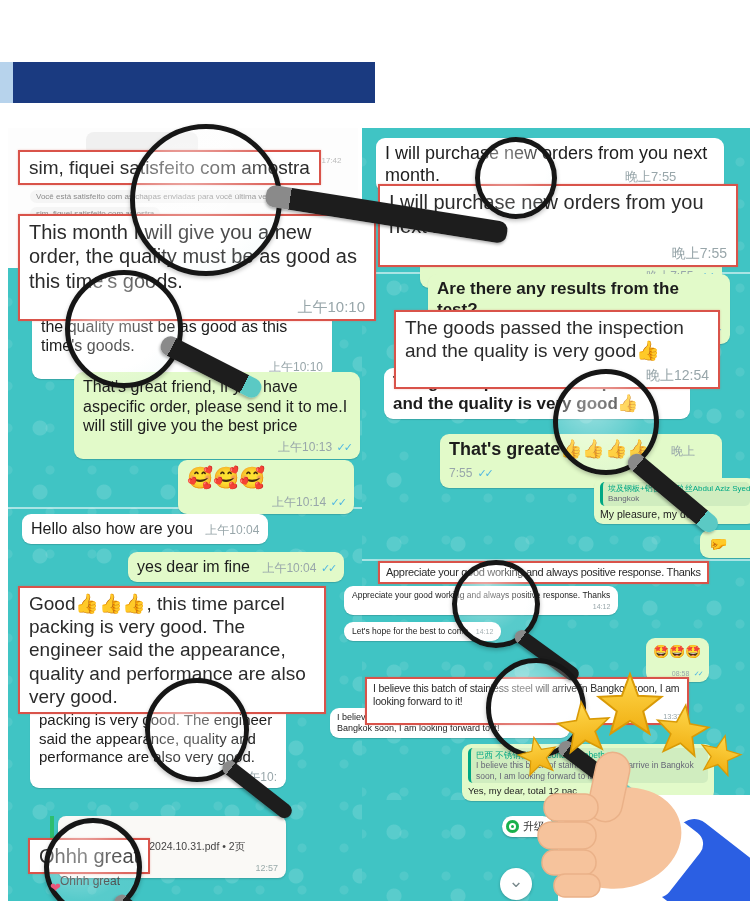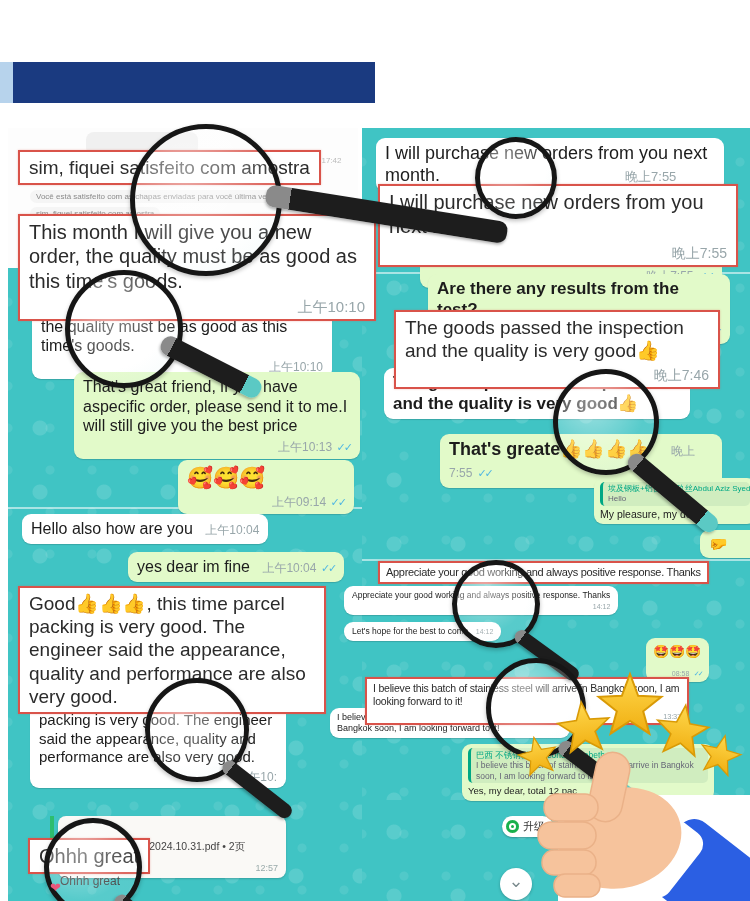--- a/index.html
+++ b/index.html
@@ -82,21 +82,21 @@
     <span class="trow"><span class="time" style="font-size:12px;">上午10:10</span></span>
   </div>
 
   <div class="bubble bg" style="left:74px;top:372px;width:268px;font-size:16px;z-index:2;">
     <span>That's great friend, if you have aspecific order, please send it to me.I will still give you the best price</span>
     <span class="trow"><span class="time" style="font-size:12px;text-align:right;">上午10:13</span> <span class="ticks" style="font-size:11px;">✓✓</span></span>
   </div>
 
   <div class="bubble bg" style="left:178px;top:460px;width:158px;z-index:2;">
     <span style="font-size:21px;">🥰🥰🥰</span>
-    <span class="trow"><span class="time" style="font-size:12px;">上午09:14</span> <span class="ticks" style="font-size:11px;">✓✓</span></span>
+    <span class="trow"><span class="time" style="font-size:12px;">上午10:14</span> <span class="ticks" style="font-size:11px;">✓✓</span></span>
   </div>
 
   <div class="bubble bw" style="left:22px;top:514px;white-space:nowrap;font-size:16px;z-index:2;">
     <span>Hello also how are you</span>
     <span class="time" style="font-size:12px;margin-left:8px;">上午10:04</span>
   </div>
 
   <div class="bubble bg" style="left:128px;top:552px;white-space:nowrap;font-size:16px;z-index:2;">
     <span>yes dear im fine</span>
     <span class="time" style="font-size:12px;margin-left:8px;">上午10:04</span>
@@ -143,37 +143,37 @@
     <span class="trow"><span class="time" style="font-size:12px;">晚上7:55</span> <span class="ticks" style="font-size:11px;">✓✓</span></span>
   </div>
 
   <div class="bubble bg" style="left:428px;top:274px;width:284px;font-size:17px;font-weight:600;z-index:2;">
     <span>Are there any results from the test?</span>
     <span class="trow" style="font-weight:400;"><span class="time" style="font-size:12px;">晚上7:53</span> <span class="ticks" style="font-size:11px;">✓✓</span></span>
   </div>
 
   <div class="callout" style="left:394px;top:310px;width:304px;font-size:19px;z-index:3;">
     <span>The goods passed the inspection and the quality is very good👍</span>
-    <span class="trow"><span class="time" style="font-size:14px;">晚上7:46</span></span>
+    <span class="trow"><span class="time" style="font-size:14px;">晚上12:54</span></span>
   </div>
 
   <div class="bubble bw" style="left:384px;top:368px;width:288px;font-size:17px;font-weight:600;z-index:2;">
     <span>The goods passed the inspection and the quality is very good👍</span>
   </div>
 
   <div class="bubble bg" style="left:440px;top:434px;width:264px;font-size:18px;font-weight:600;z-index:2;">
     <span>That's greate👍👍👍👍</span>
     <span class="time" style="font-size:12px;font-weight:400;margin-left:16px;">晚上7:55</span>
     <span class="ticks" style="font-size:11px;">✓✓</span>
   </div>
 
   <div class="bubble bg" style="left:594px;top:478px;width:150px;z-index:2;padding:4px 6px;">
     <div class="quote">
       <div class="qhead">埃及钢板+铝合金棒玖丝Abdul Aziz Syed</div>
-      <div class="qbody">Hello</div>
+      <div class="qbody">Bangkok</div>
     </div>
     <div style="font-size:10.5px;color:#222;">My pleasure, my dear</div>
   </div>
 
   <div class="bubble bg" style="left:700px;top:530px;width:46px;font-size:15px;z-index:2;">
     <span>🤛</span>
   </div>
 
   <div class="callout" style="left:378px;top:561px;font-size:11px;letter-spacing:-0.3px;white-space:nowrap;padding:3px 6px;z-index:3;">
     <span>Appreciate your good working and always positive response. Thanks</span>

